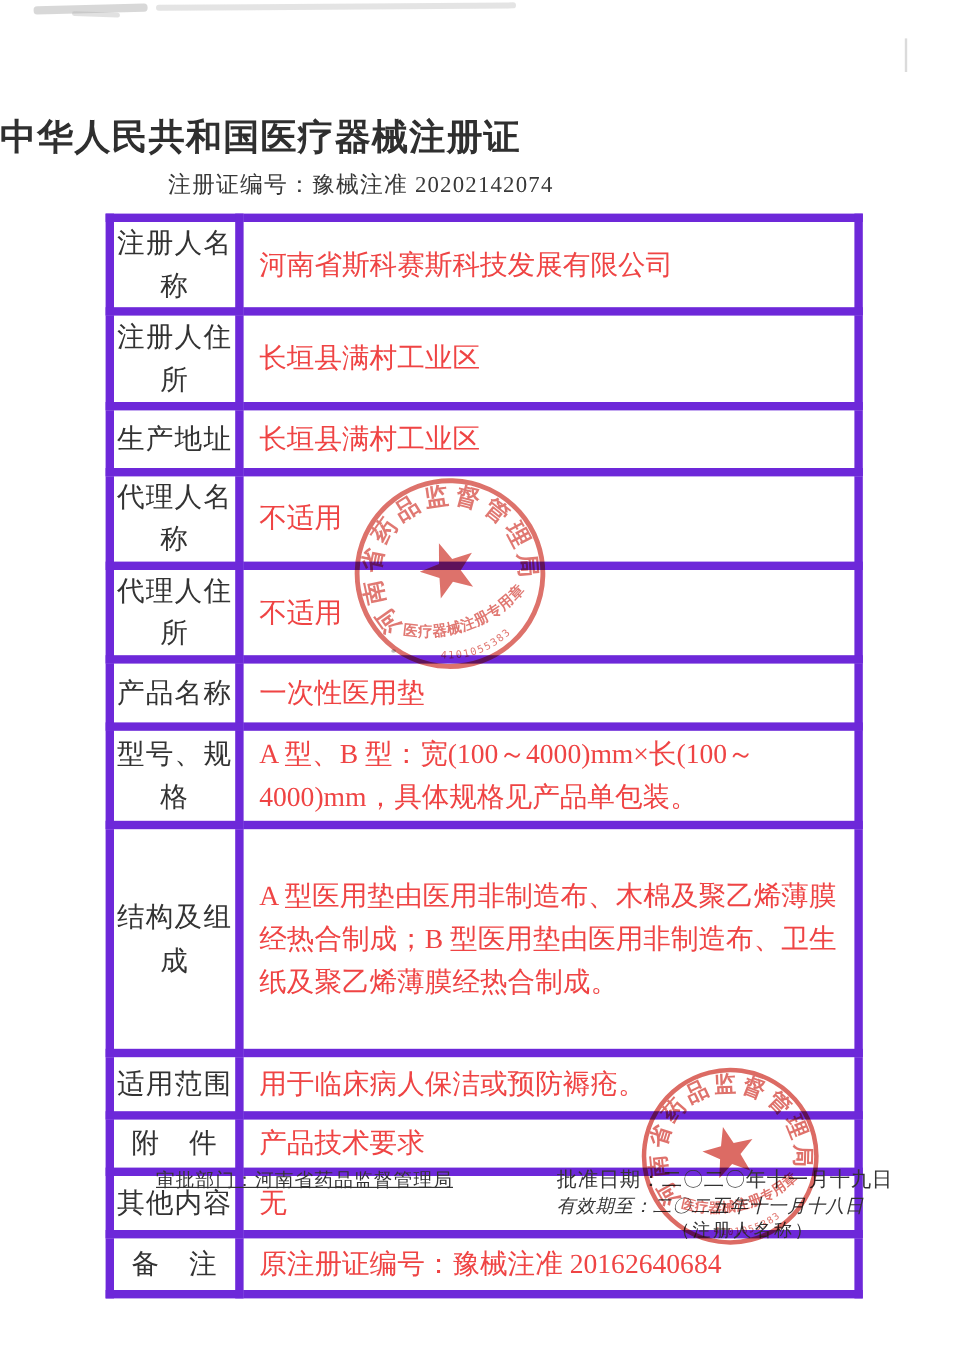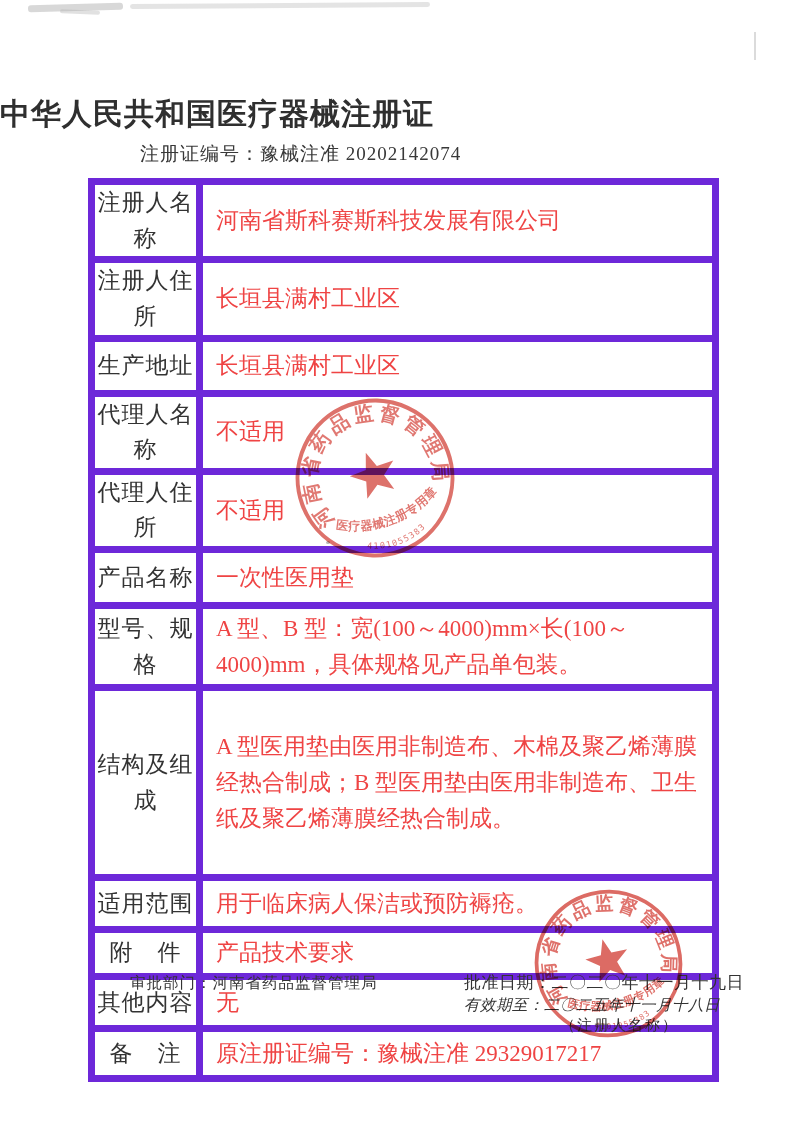--- a/index.html
+++ b/index.html
@@ -47,21 +47,21 @@
   .cert-table tr:nth-child(4){height:52px;}
   .cert-table tr:nth-child(5){height:52px;}
   .cert-table tr:nth-child(6){height:56px;}
   .cert-table tr:nth-child(7){height:66px;}
   .cert-table tr:nth-child(8){height:190px;}
   .cert-table tr:nth-child(9){height:52px;}
   .cert-table tr:nth-child(10){height:38px;}
   .cert-table tr:nth-child(11){height:52px;}
   .cert-table tr:nth-child(12){height:50px;}
 
-  .footer-dept{position:absolute;left:130px;top:973px;font-size:15.5px;letter-spacing:1px;color:#333;}
+  .footer-dept{position:absolute;left:130px;top:973px;font-size:15.5px;letter-spacing:1px;color:#333;text-decoration:underline;}
   .footer-date{position:absolute;left:464px;top:971px;font-size:17px;letter-spacing:.5px;color:#333;}
   .footer-valid{position:absolute;left:464px;top:995px;font-size:15.5px;letter-spacing:.5px;color:#333;font-style:italic;}
   .footer-sealnote{position:absolute;left:560px;top:1016px;font-size:15px;letter-spacing:2px;color:#333;}
 
   
   .stamp{position:absolute;pointer-events:none;mix-blend-mode:multiply;}
   .stamp-1{left:285px;top:388px;width:180px;height:180px;transform:rotate(-20deg);opacity:.78;}
   .stamp-2{left:525px;top:880px;width:167px;height:167px;transform:rotate(-14deg);opacity:.82;}
   .stamp-ring{fill:none;stroke:#d44a41;stroke-width:4.5;}
   .stamp-star{fill:#d44a41;}
@@ -129,21 +129,21 @@
       <tr>
         <td class="lbl">附　件</td>
         <td class="val">产品技术要求</td>
       </tr>
       <tr>
         <td class="lbl">其他内容</td>
         <td class="val">无</td>
       </tr>
       <tr>
         <td class="lbl">备　注</td>
-        <td class="val">原注册证编号：豫械注准 29329017217</td>
+        <td class="val">原注册证编号：豫械注准 20162640684</td>
       </tr>
     </tbody>
   </table>
 
   <div class="footer-dept">审批部门：河南省药品监督管理局</div>
   <div class="footer-date">批准日期：二〇二〇年十一月十九日</div>
   <div class="footer-valid">有效期至：二〇二五年十一月十八日</div>
   <div class="footer-sealnote">（注册人名称）</div>
 
   <svg class="stamp stamp-1" viewBox="0 0 200 200">

